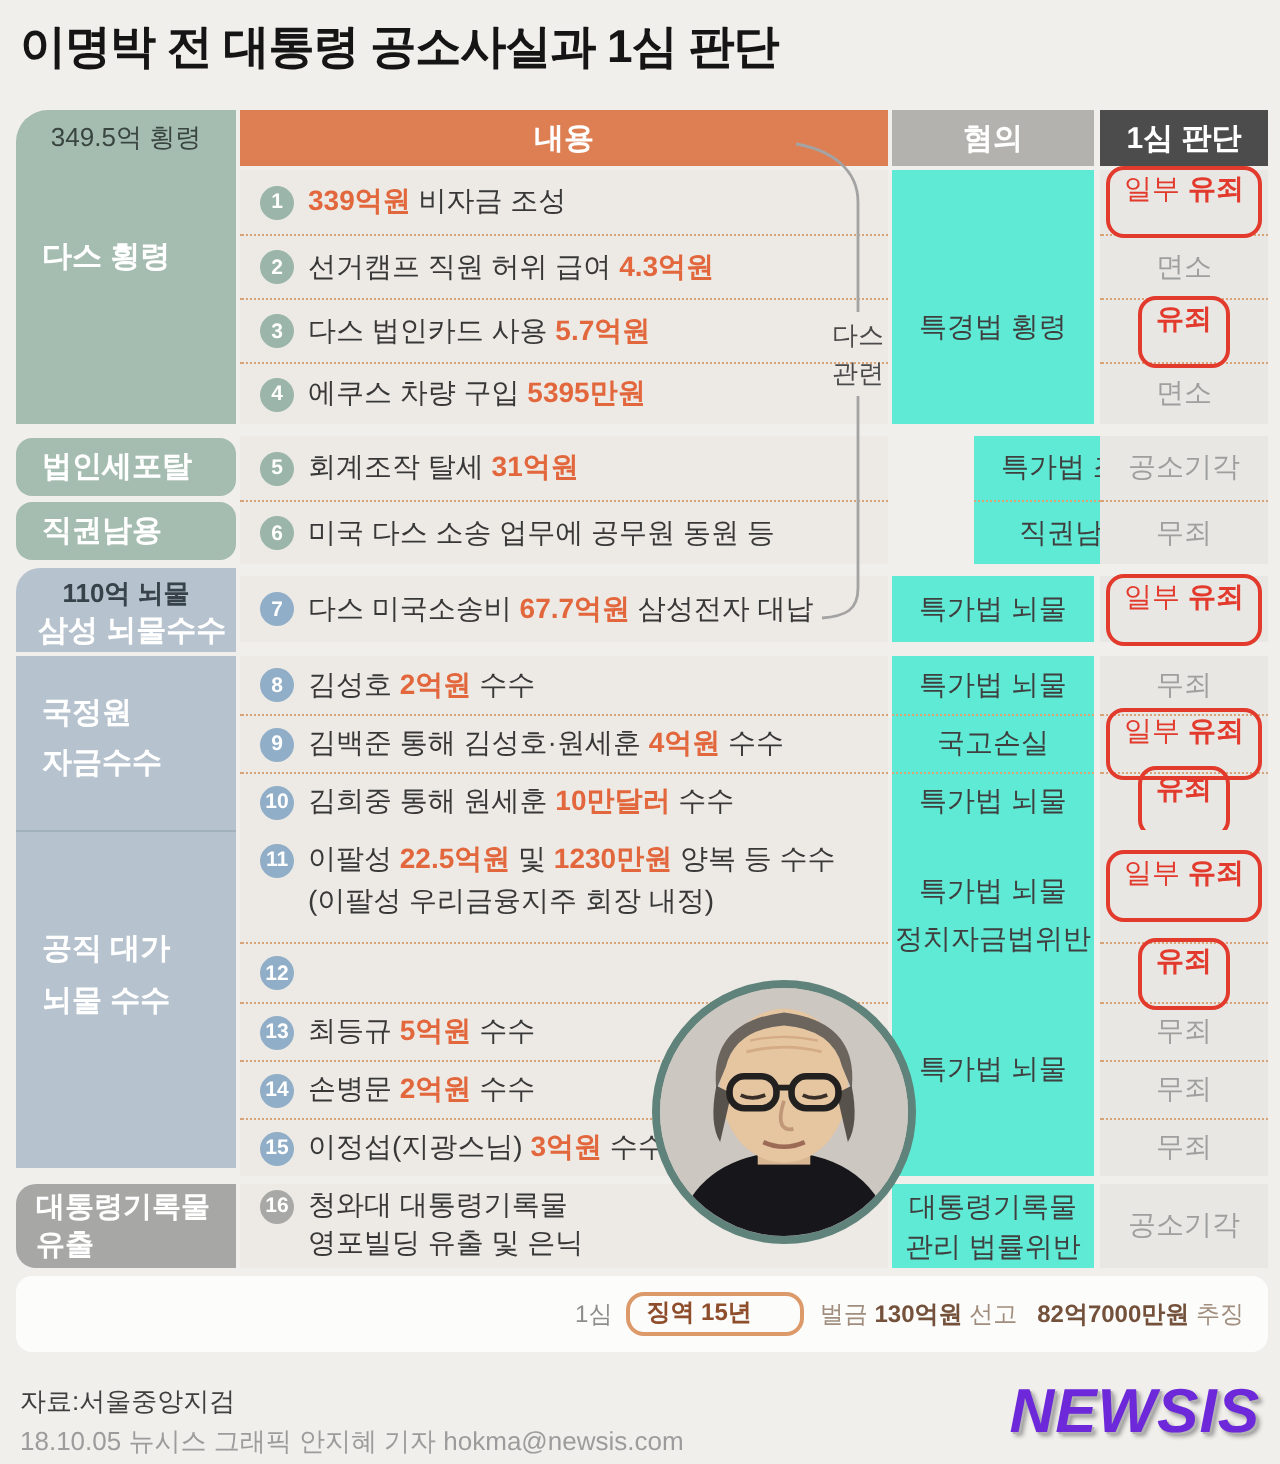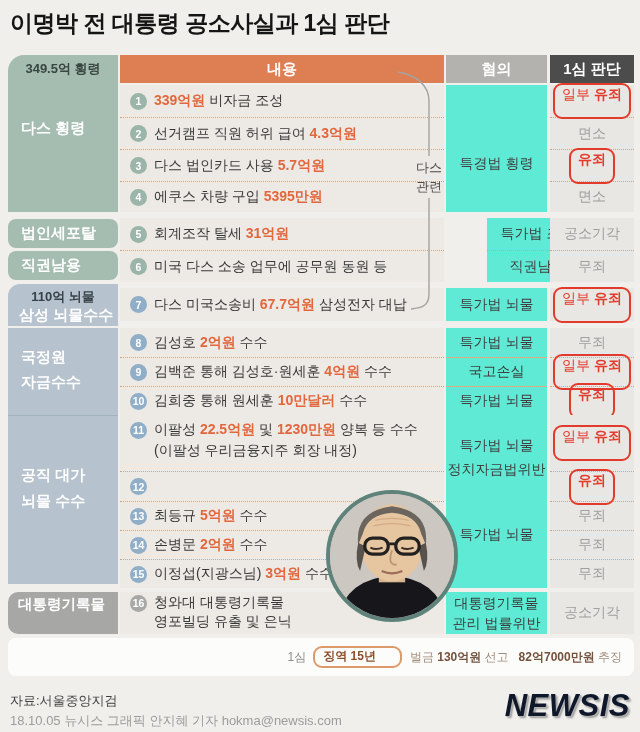--- a/index.html
+++ b/index.html
@@ -19,21 +19,21 @@
   #hdr-verdict { left:550px; width:84px;  background:#4c4c4c; }
 
   
   .section { position:absolute; left:8px; width:626px; }
   .lbl   { position:absolute; left:0;   width:110px; overflow:hidden; }
   .col-c { position:absolute; left:112px; width:324px; background:#edeae5; }
   .col-h { position:absolute; left:438px; width:101px; background:#5eead4; }
   .col-v { position:absolute; left:542px; width:84px;  background:#e8e7e3; }
 
   .box-sage { background:#a5bcb1; } .box-blue { background:#b6c2cd; } .box-grayf { background:#a7a7a5; }
-  .lbl .cap  { text-align:center; font-size:13px; font-weight:700; color:#39463f; padding-top:5px; }
+  .lbl .cap  { text-align:center; font-size:13px; font-weight:400; color:#39463f; padding-top:5px; }
   .lbl .capc { text-align:center; font-size:13px; font-weight:700; color:#37424a; padding-top:4px; }
   .lbl .main { font-size:15px; font-weight:700; color:#fff; padding-left:13px; }
   .blue-text { color:#3c5ea9; }
 
   .h29{height:29px;} .h30{height:30px;} .h31{height:31px;} .h32{height:32px;}
   .h33{height:33px;} .h42{height:42px;} .h56{height:56px;}
 
   .crow { display:flex; align-items:center; padding-left:10px; font-size:14px; color:#383838; white-space:nowrap; }
   .crow + .crow, .vrow + .vrow, .hcell + .hcell { border-top:1px dotted #d8a377; }
   .crow.ml { display:block; padding-top:6px; }
@@ -76,21 +76,21 @@
              color:#a08d7d; z-index:6; white-space:pre; }
   .sum-court { color:#8e8e8e; margin-right:7px; }
   .sum-box { border:2px solid #dc9a6a; border-radius:9px; padding:0 24px 1px 8px; color:#8e4d2b; font-weight:800; margin-right:8px; }
   .sum-strong { color:#74513b; font-weight:800; }
   .sp { margin-left:10px; }
 
   
   .src    { position:absolute; left:10px; top:692px; font-size:13px; color:#3f3f3f; }
   .credit { position:absolute; left:10px; top:712px; font-size:13px; color:#9c9c9c; }
   .logo   { position:absolute; right:10px; top:688px; font-size:31px; font-weight:900; font-style:italic;
-            color:#0f172a; text-shadow:1px 1px 0 #b2b2b2, 2px 2px 2px #979797; letter-spacing:0.5px; }
+            color:#6d28d9; text-shadow:1px 1px 0 #b2b2b2, 2px 2px 2px #979797; letter-spacing:0.5px; }
 </style>
 </head>
 <body>
 
 <div class="page">
 
   <div class="title">
     <span class="t1">이명박 전 대통령 </span><span class="t2">공소사실과 1심 판단</span>
   </div>
 
@@ -284,20 +284,21 @@
       </div>
       <div class="vrow h29">
         <span class="vplain">무죄</span>
       </div>
     </div>
   </div>
 
   <div class="section" style="top:592px;height:42px;">
     <div class="lbl box-grayf" style="top:0;height:42px;border-radius:10px 0 0 10px;position:absolute;padding-top:3px;">
       <div class="main" style="line-height:19px;padding-left:10px;font-size:14.5px;">대통령기록물</div>
+      <div class="main" style="line-height:19px;padding-left:10px;font-size:14.5px;">유출</div>
     </div>
     <div class="col-c" style="top:0;height:42px;">
       <div class="crow crow16 ml h42">
         <div class="line1">
           <span class="badge bg-gray">16</span>
           <span>청와대 대통령기록물</span>
         </div>
         <div class="line2">영포빌딩 유출 및 은닉</div>
       </div>
     </div>

